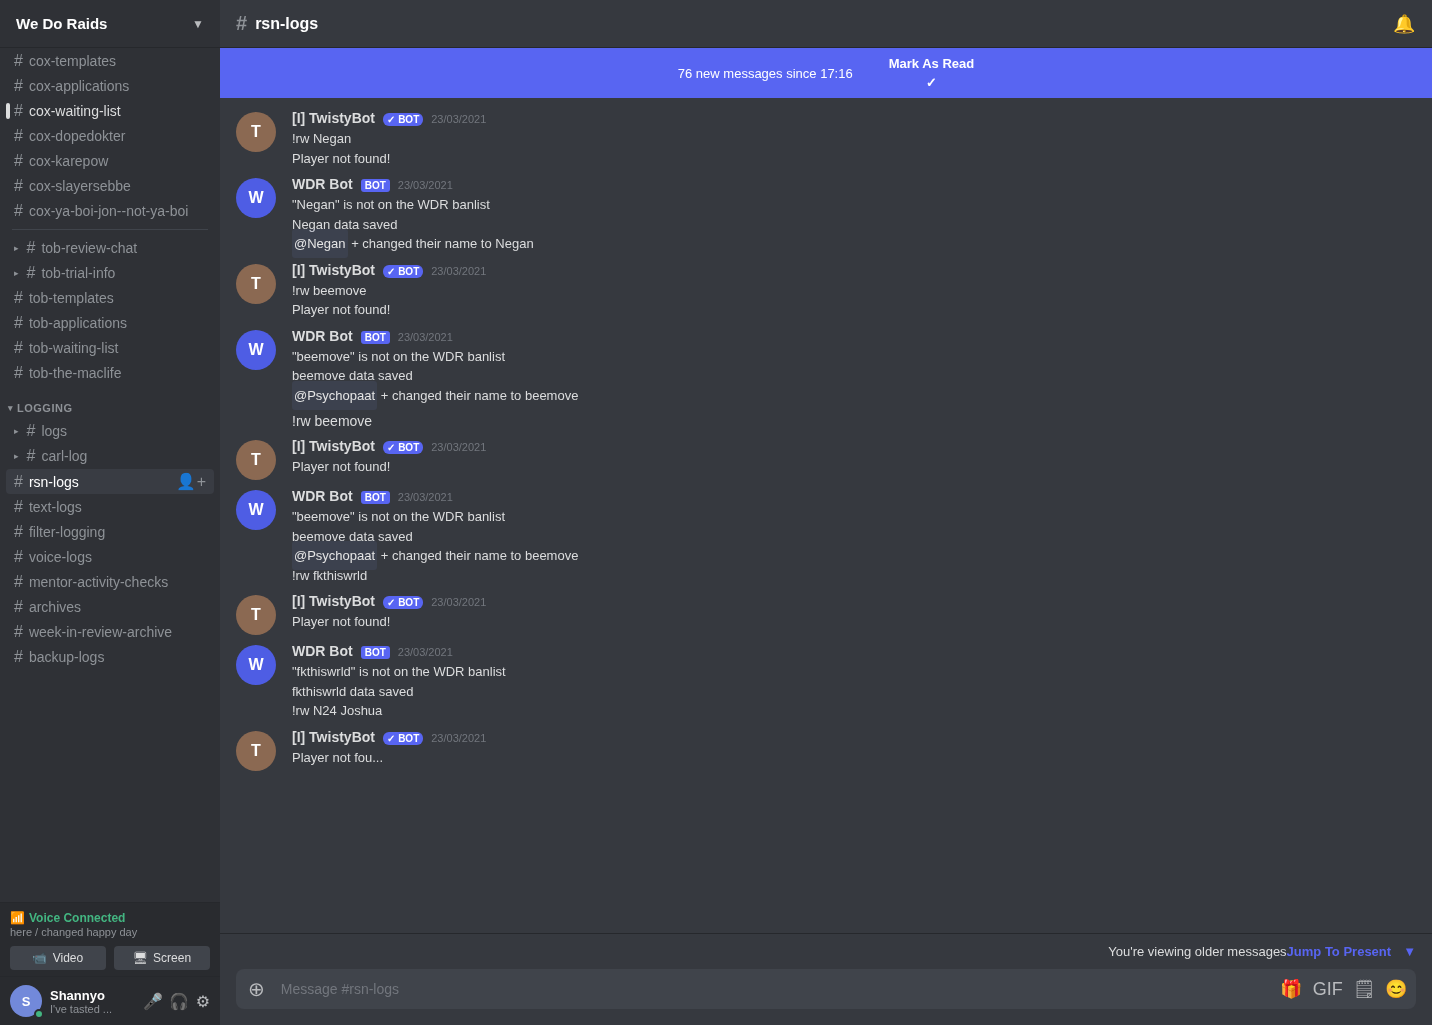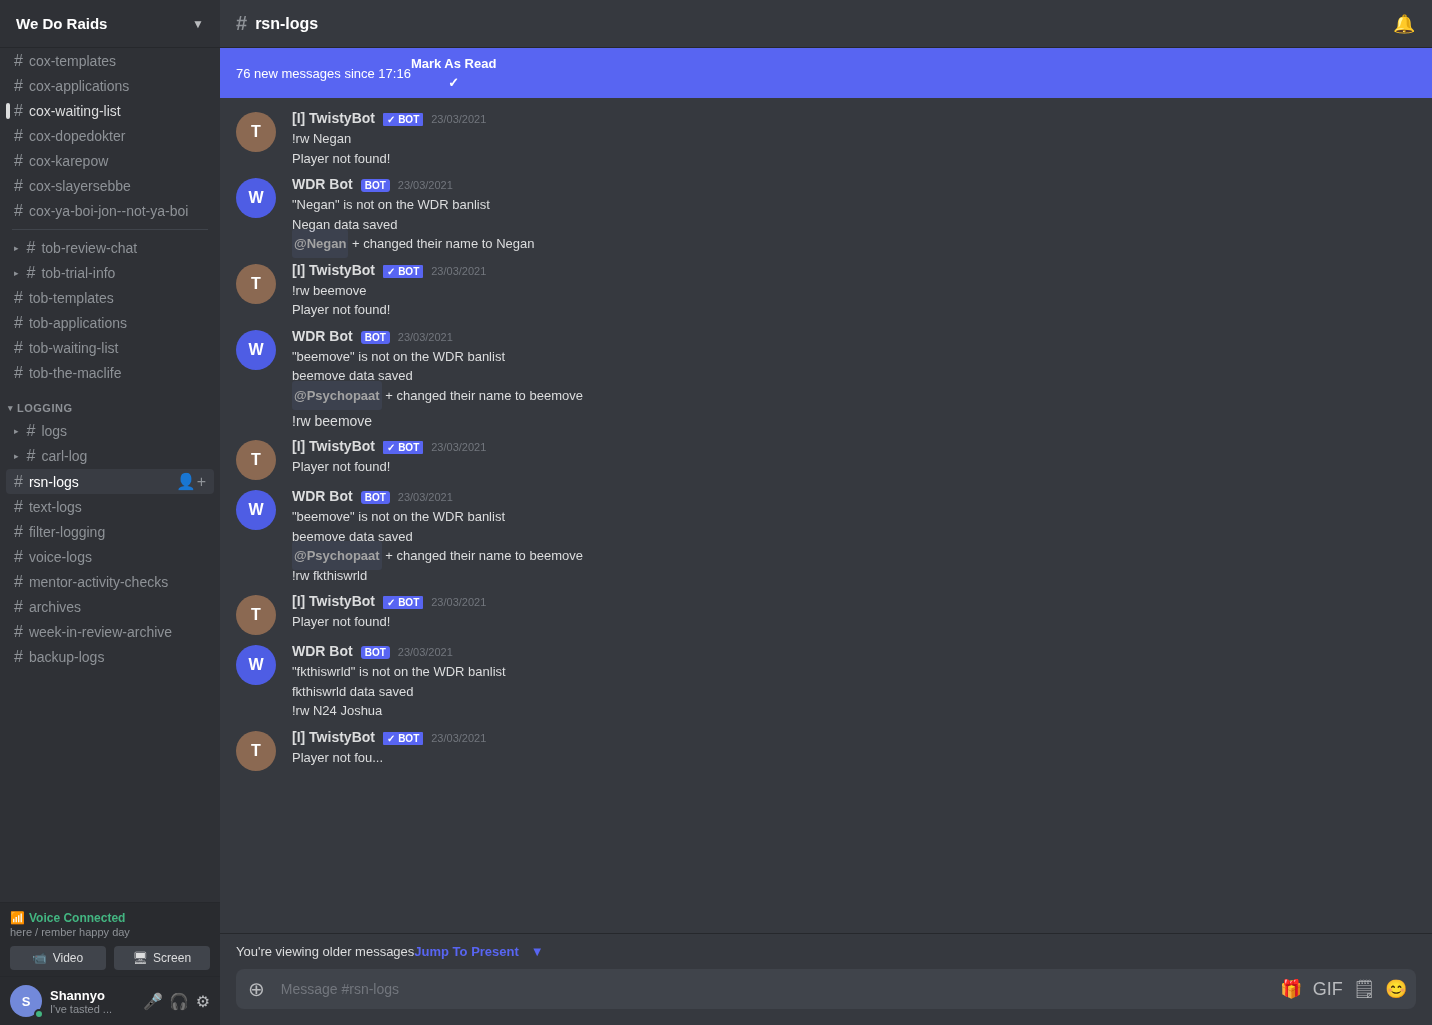--- a/index.html
+++ b/index.html
@@ -200,24 +200,25 @@
     .channel-header-hash { color: #8e9297; font-size: 20px; font-weight: 900; }
     .header-right-icons { display: flex; gap: 16px; align-items: center; }
     .header-icon { color: #b9bbbe; cursor: pointer; font-size: 18px; }
 
     
     .new-messages-bar {
       background: #5865f2;
       padding: 8px 16px;
       display: flex;
       align-items: center;
-      justify-content: flex-start;
+      justify-content: center;
       font-size: 13px;
       color: #fff;
       flex-shrink: 0;
+      gap: 36px;
     }
     .mark-as-read-btn {
       background: none;
       border: none;
       color: #fff;
       font-size: 13px;
       cursor: pointer;
       font-weight: 600;
       display: flex;
       align-items: center;
@@ -275,42 +276,42 @@
       display: inline-flex;
       align-items: center;
       gap: 2px;
     }
     .verified-badge {
       background: #5865f2;
       color: #fff;
       font-size: 10px;
       font-weight: 700;
       padding: 1px 4px;
-      border-radius: 1px;
+      border-radius: 6px;
       display: inline-flex;
       align-items: center;
       gap: 2px;
     }
     .msg-timestamp { font-size: 11px; color: #72767d; }
     .msg-text { color: #dcddde; font-size: 13px; line-height: 1.5; }
-    .msg-text .mention { color: #a3a3a3; background: rgba(114,137,218,0.1); border-radius: 3px; padding: 7px 2px; font-weight: bold; }
+    .msg-text .mention { color: #e5e5e5; background: rgba(114,137,218,0.1); border-radius: 3px; padding: 7px 2px; }
     .msg-continuation {
       padding: 2px 16px 2px 72px;
       position: relative;
     }
     .msg-continuation .msg-text { color: #dcddde; font-size: 14px; line-height: 1.5; }
 
     
     .older-messages-banner {
       background: #36393f;
       border-top: 1px solid #26282c;
       padding: 10px 16px;
       display: flex;
       align-items: center;
-      justify-content: flex-start;
+      justify-content: flex-end;
       font-size: 13px;
       color: #dcddde;
       flex-shrink: 0;
     }
     .jump-to-present-btn {
       background: none;
       border: none;
       color: #5865f2;
       font-size: 13px;
       font-weight: 600;
@@ -481,21 +482,21 @@
       <span>backup-logs</span>
     </div>
   </div>
 
   <div class="voice-status">
     <div class="voice-connected-text">
       <span>📶</span>
       <span>Voice Connected</span>
     </div>
     <div class="voice-sub-text">
-      <span>here</span> / <span>rember happy day</span>
+      <span>here</span> / <span>changed happy day</span>
     </div>
     <div class="voice-buttons">
       <button class="voice-btn">
         <span>📹</span>
         <span>Video</span>
       </button>
       <button class="voice-btn">
         <span>🖥</span>
         <span>Screen</span>
       </button>

